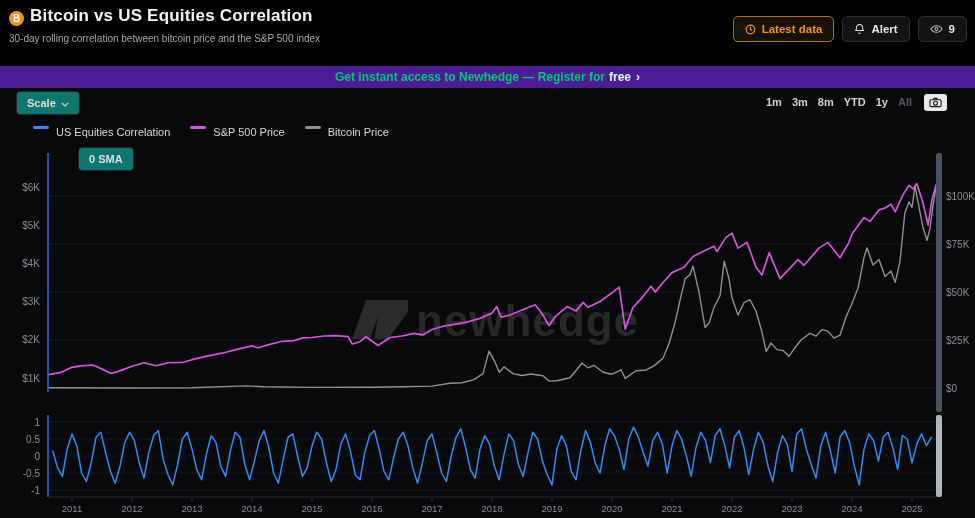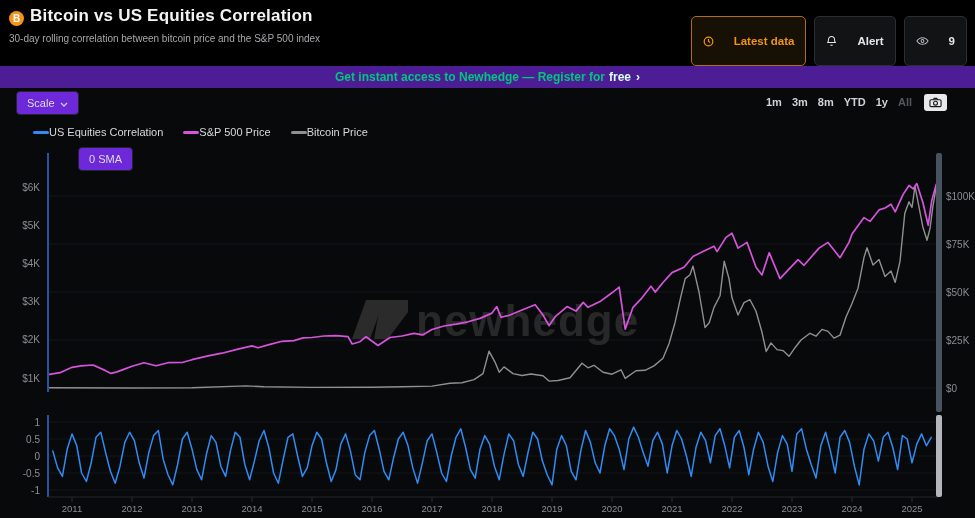--- a/index.html
+++ b/index.html
@@ -5,41 +5,41 @@
   html,body{margin:0;padding:0;background:#000;width:975px;height:518px;overflow:hidden;
     font-family:"Liberation Sans",sans-serif;-webkit-font-smoothing:antialiased;}
   #stage{position:relative;width:975px;height:518px;background:#000;}
   
   #header{position:absolute;left:0;top:0;width:975px;height:66px;background:#000;z-index:3;}
   .btc-badge{position:absolute;left:9px;top:11px;width:15px;height:15px;border-radius:50%;
     background:#f7931a;color:#fff;font-size:10px;font-weight:700;display:flex;align-items:center;justify-content:center;}
   #page-title{position:absolute;left:30px;top:6px;font-size:17px;font-weight:700;color:#f2f3f4;letter-spacing:.2px;}
   #page-subtitle{position:absolute;left:9px;top:33px;font-size:10px;color:#a6a8ac;}
   .hdr-actions{position:absolute;right:8px;top:16px;display:flex;gap:8px;align-items:center;}
-  .hbtn{display:flex;align-items:center;gap:20px;height:24px;padding:12px 11px;border-radius:5px;
+  .hbtn{display:flex;align-items:center;gap:6px;height:24px;padding:0 11px;border-radius:5px;
     background:#121315;border:1px solid #2c2e32;color:#e4e5e8;font-size:11.5px;font-weight:600;cursor:pointer;}
   .hbtn svg{display:block;}
   .hbtn.accent{background:#161005;border:1px solid #b06f14;color:#f09413;}
   
   #banner{position:absolute;left:0;top:66px;width:975px;height:22px;background:#4c1d95;z-index:3;
     display:flex;align-items:center;justify-content:center;font-size:12px;color:#00c67e;font-weight:600;cursor:pointer;}
   #banner b{color:#d9ffee;margin-left:4px;text-align:right;}
   #banner .arr{margin-left:5px;color:#d9ffee;font-weight:700;}
   
   #card{position:absolute;left:0;top:88px;width:975px;height:430px;background:#08090b;}
   .tbtn{position:absolute;height:22px;display:flex;align-items:center;gap:5px;padding:0 10px;border-radius:4px;
-    background:#6d28d9;border:1px solid #232529;color:#dddee1;font-size:11px;font-weight:400;cursor:pointer;z-index:3;}
+    background:#0f766e;border:1px solid #232529;color:#dddee1;font-size:11px;font-weight:700;cursor:pointer;z-index:3;}
   .ranges{position:absolute;right:58px;top:93px;display:flex;align-items:flex-end;z-index:3;}
   .rng{color:#cfd1d4;font-size:11px;font-weight:600;padding:3px 5px;cursor:pointer;border-radius:3px;}
   .rng.dim{color:#55575c;cursor:default;}
   .cam{position:absolute;right:28px;top:94px;width:23px;height:17px;background:#e9e9ea;border-radius:3px;
     display:flex;align-items:center;justify-content:center;cursor:pointer;z-index:3;}
   
   #legend{position:absolute;left:33px;top:126px;display:flex;gap:20px;align-items:center;z-index:3;}
-  .litem{display:flex;align-items:center;cursor:pointer;}
+  .litem{display:flex;align-items:flex-start;gap:7px;cursor:pointer;}
   .ldash{width:16px;height:3px;border-radius:2px;}
   .llabel{font-size:11px;color:#d8d9db;}
   svg text{font-family:"Liberation Sans",sans-serif;}
   #chart-svg{position:absolute;left:0;top:0;z-index:1;}
 </style>
 </head>
 <body>
 
 <div id="stage">
 

